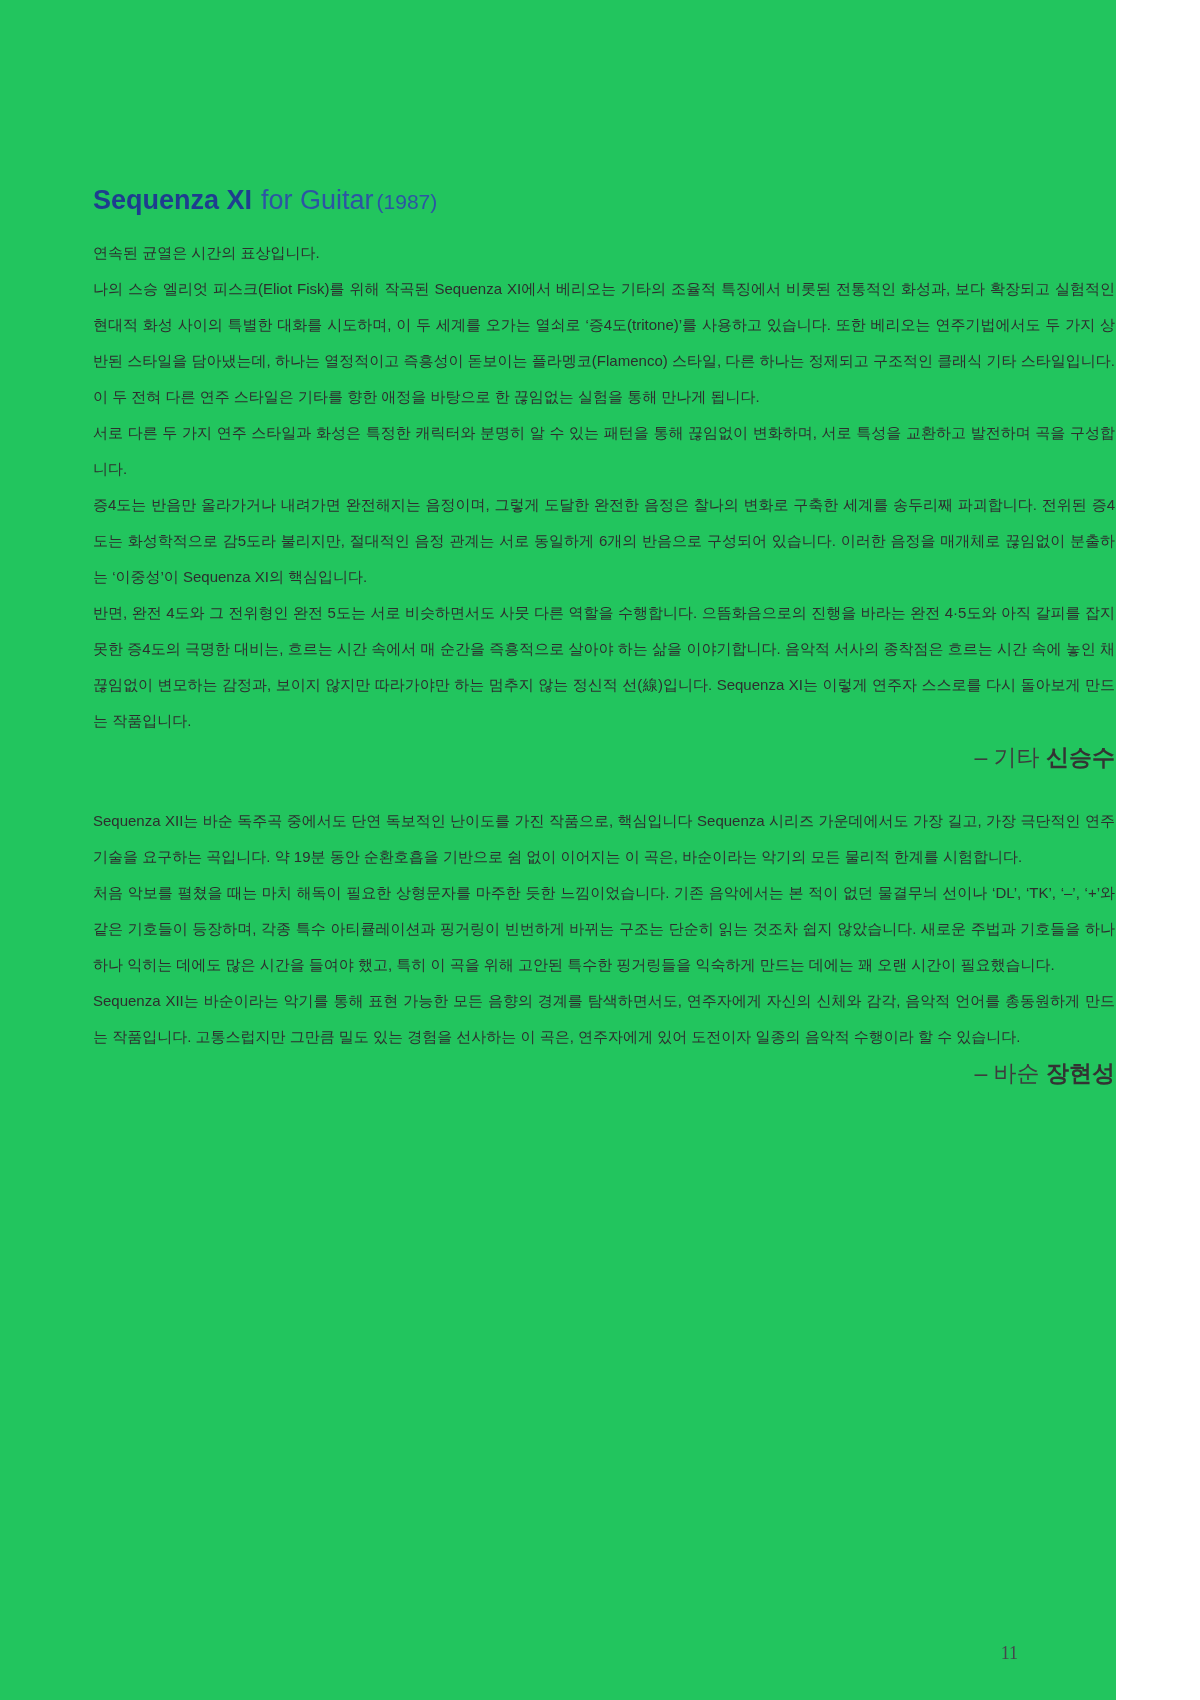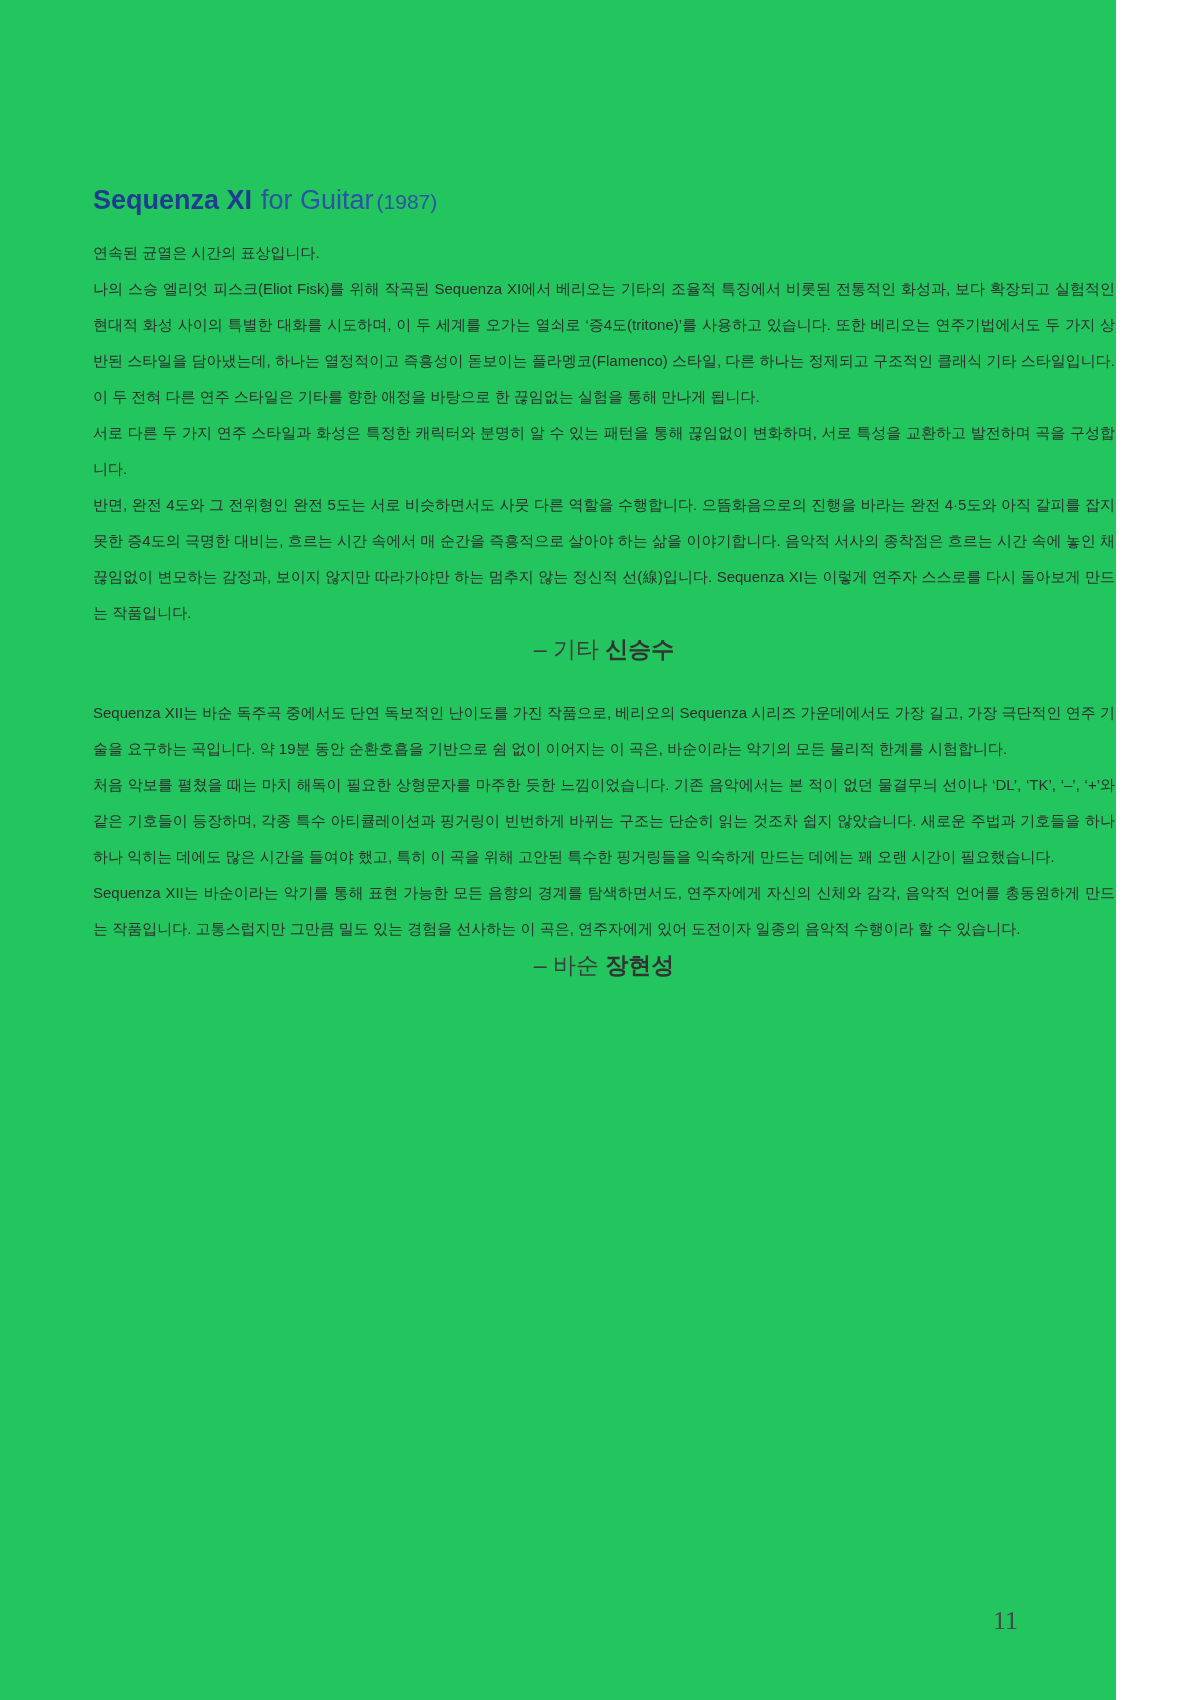--- a/index.html
+++ b/index.html
@@ -47,58 +47,59 @@
     font-size: 15px;
     line-height: 36px;
     color: #2e2e2e;
     text-align: justify;
     word-break: break-all;
   }
   .attribution {
     font-size: 23px;
     line-height: 36px;
     color: #3d3d3d;
-    text-align: center;
+    text-align: right;
   }
   .attribution .name {
     font-weight: 700;
     color: #333333;
   }
   .section-2 {
     margin-top: 28px;
   }
   .page-number {
     position: absolute;
     right: 98px;
-    bottom: 64px;
+    bottom: 36px;
     font-family: "Liberation Serif", serif;
-    font-size: 26px;
+    font-size: 18px;
     color: #44474c;
   }
 </style>
 </head>
 <body>
 
 <div class="page">
   <main class="content">
 
     <section class="section section-1">
       <h2 class="section-heading"><span class="heading-title">Sequenza XI</span><span class="heading-sub">for Guitar</span><span class="heading-year">(1987)</span></h2>
       <div class="body-text">
         <p>연속된 균열은 시간의 표상입니다.</p>
         <p>나의 스승 엘리엇 피스크(Eliot Fisk)를 위해 작곡된 Sequenza XI에서 베리오는 기타의 조율적 특징에서 비롯된 전통적인 화성과, 보다 확장되고 실험적인 현대적 화성 사이의 특별한 대화를 시도하며, 이 두 세계를 오가는 열쇠로 ‘증4도(tritone)’를 사용하고 있습니다. 또한 베리오는 연주기법에서도 두 가지 상반된 스타일을 담아냈는데, 하나는 열정적이고 즉흥성이 돋보이는 플라멩코(Flamenco) 스타일, 다른 하나는 정제되고 구조적인 클래식 기타 스타일입니다. 이 두 전혀 다른 연주 스타일은 기타를 향한 애정을 바탕으로 한 끊임없는 실험을 통해 만나게 됩니다.</p>
         <p>서로 다른 두 가지 연주 스타일과 화성은 특정한 캐릭터와 분명히 알 수 있는 패턴을 통해 끊임없이 변화하며, 서로 특성을 교환하고 발전하며 곡을 구성합니다.</p>
+        <p>증4도는 반음만 올라가거나 내려가면 완전해지는 음정이며, 그렇게 도달한 완전한 음정은 찰나의 변화로 구축한 세계를 송두리째 파괴합니다. 전위된 증4도는 화성학적으로 감5도라 불리지만, 절대적인 음정 관계는 서로 동일하게 6개의 반음으로 구성되어 있습니다. 이러한 음정을 매개체로 끊임없이 분출하는 ‘이중성’이 Sequenza XI의 핵심입니다.</p>
         <p>반면, 완전 4도와 그 전위형인 완전 5도는 서로 비슷하면서도 사뭇 다른 역할을 수행합니다. 으뜸화음으로의 진행을 바라는 완전 4·5도와 아직 갈피를 잡지 못한 증4도의 극명한 대비는, 흐르는 시간 속에서 매 순간을 즉흥적으로 살아야 하는 삶을 이야기합니다. 음악적 서사의 종착점은 흐르는 시간 속에 놓인 채 끊임없이 변모하는 감정과, 보이지 않지만 따라가야만 하는 멈추지 않는 정신적 선(線)입니다. Sequenza XI는 이렇게 연주자 스스로를 다시 돌아보게 만드는 작품입니다.</p>
       </div>
       <div class="attribution"><span>– 기타 </span><span class="name">신승수</span></div>
     </section>
 
     <section class="section section-2">
       <div class="body-text">
-        <p>Sequenza XII는 바순 독주곡 중에서도 단연 독보적인 난이도를 가진 작품으로, 베리오의 Sequenza 시리즈 가운데에서도 가장 길고, 가장 극단적인 연주 기술을 요구하는 곡입니다. 약 19분 동안 순환호흡을 기반으로 쉼 없이 이어지는 이 곡은, 바순이라는 악기의 모든 물리적 한계를 시험합니다.</p>
+        <p>Sequenza XII는 바순 독주곡 중에서도 단연 독보적인 난이도를 가진 작품으로, 핵심입니다 Sequenza 시리즈 가운데에서도 가장 길고, 가장 극단적인 연주 기술을 요구하는 곡입니다. 약 19분 동안 순환호흡을 기반으로 쉼 없이 이어지는 이 곡은, 바순이라는 악기의 모든 물리적 한계를 시험합니다.</p>
         <p>처음 악보를 펼쳤을 때는 마치 해독이 필요한 상형문자를 마주한 듯한 느낌이었습니다. 기존 음악에서는 본 적이 없던 물결무늬 선이나 ‘DL’, ‘TK’, ‘–’, ‘+’와 같은 기호들이 등장하며, 각종 특수 아티큘레이션과 핑거링이 빈번하게 바뀌는 구조는 단순히 읽는 것조차 쉽지 않았습니다. 새로운 주법과 기호들을 하나하나 익히는 데에도 많은 시간을 들여야 했고, 특히 이 곡을 위해 고안된 특수한 핑거링들을 익숙하게 만드는 데에는 꽤 오랜 시간이 필요했습니다.</p>
         <p>Sequenza XII는 바순이라는 악기를 통해 표현 가능한 모든 음향의 경계를 탐색하면서도, 연주자에게 자신의 신체와 감각, 음악적 언어를 총동원하게 만드는 작품입니다. 고통스럽지만 그만큼 밀도 있는 경험을 선사하는 이 곡은, 연주자에게 있어 도전이자 일종의 음악적 수행이라 할 수 있습니다.</p>
       </div>
       <div class="attribution"><span>– 바순 </span><span class="name">장현성</span></div>
     </section>
 
   </main>
 
   <div class="page-number">11</div>
 </div>

